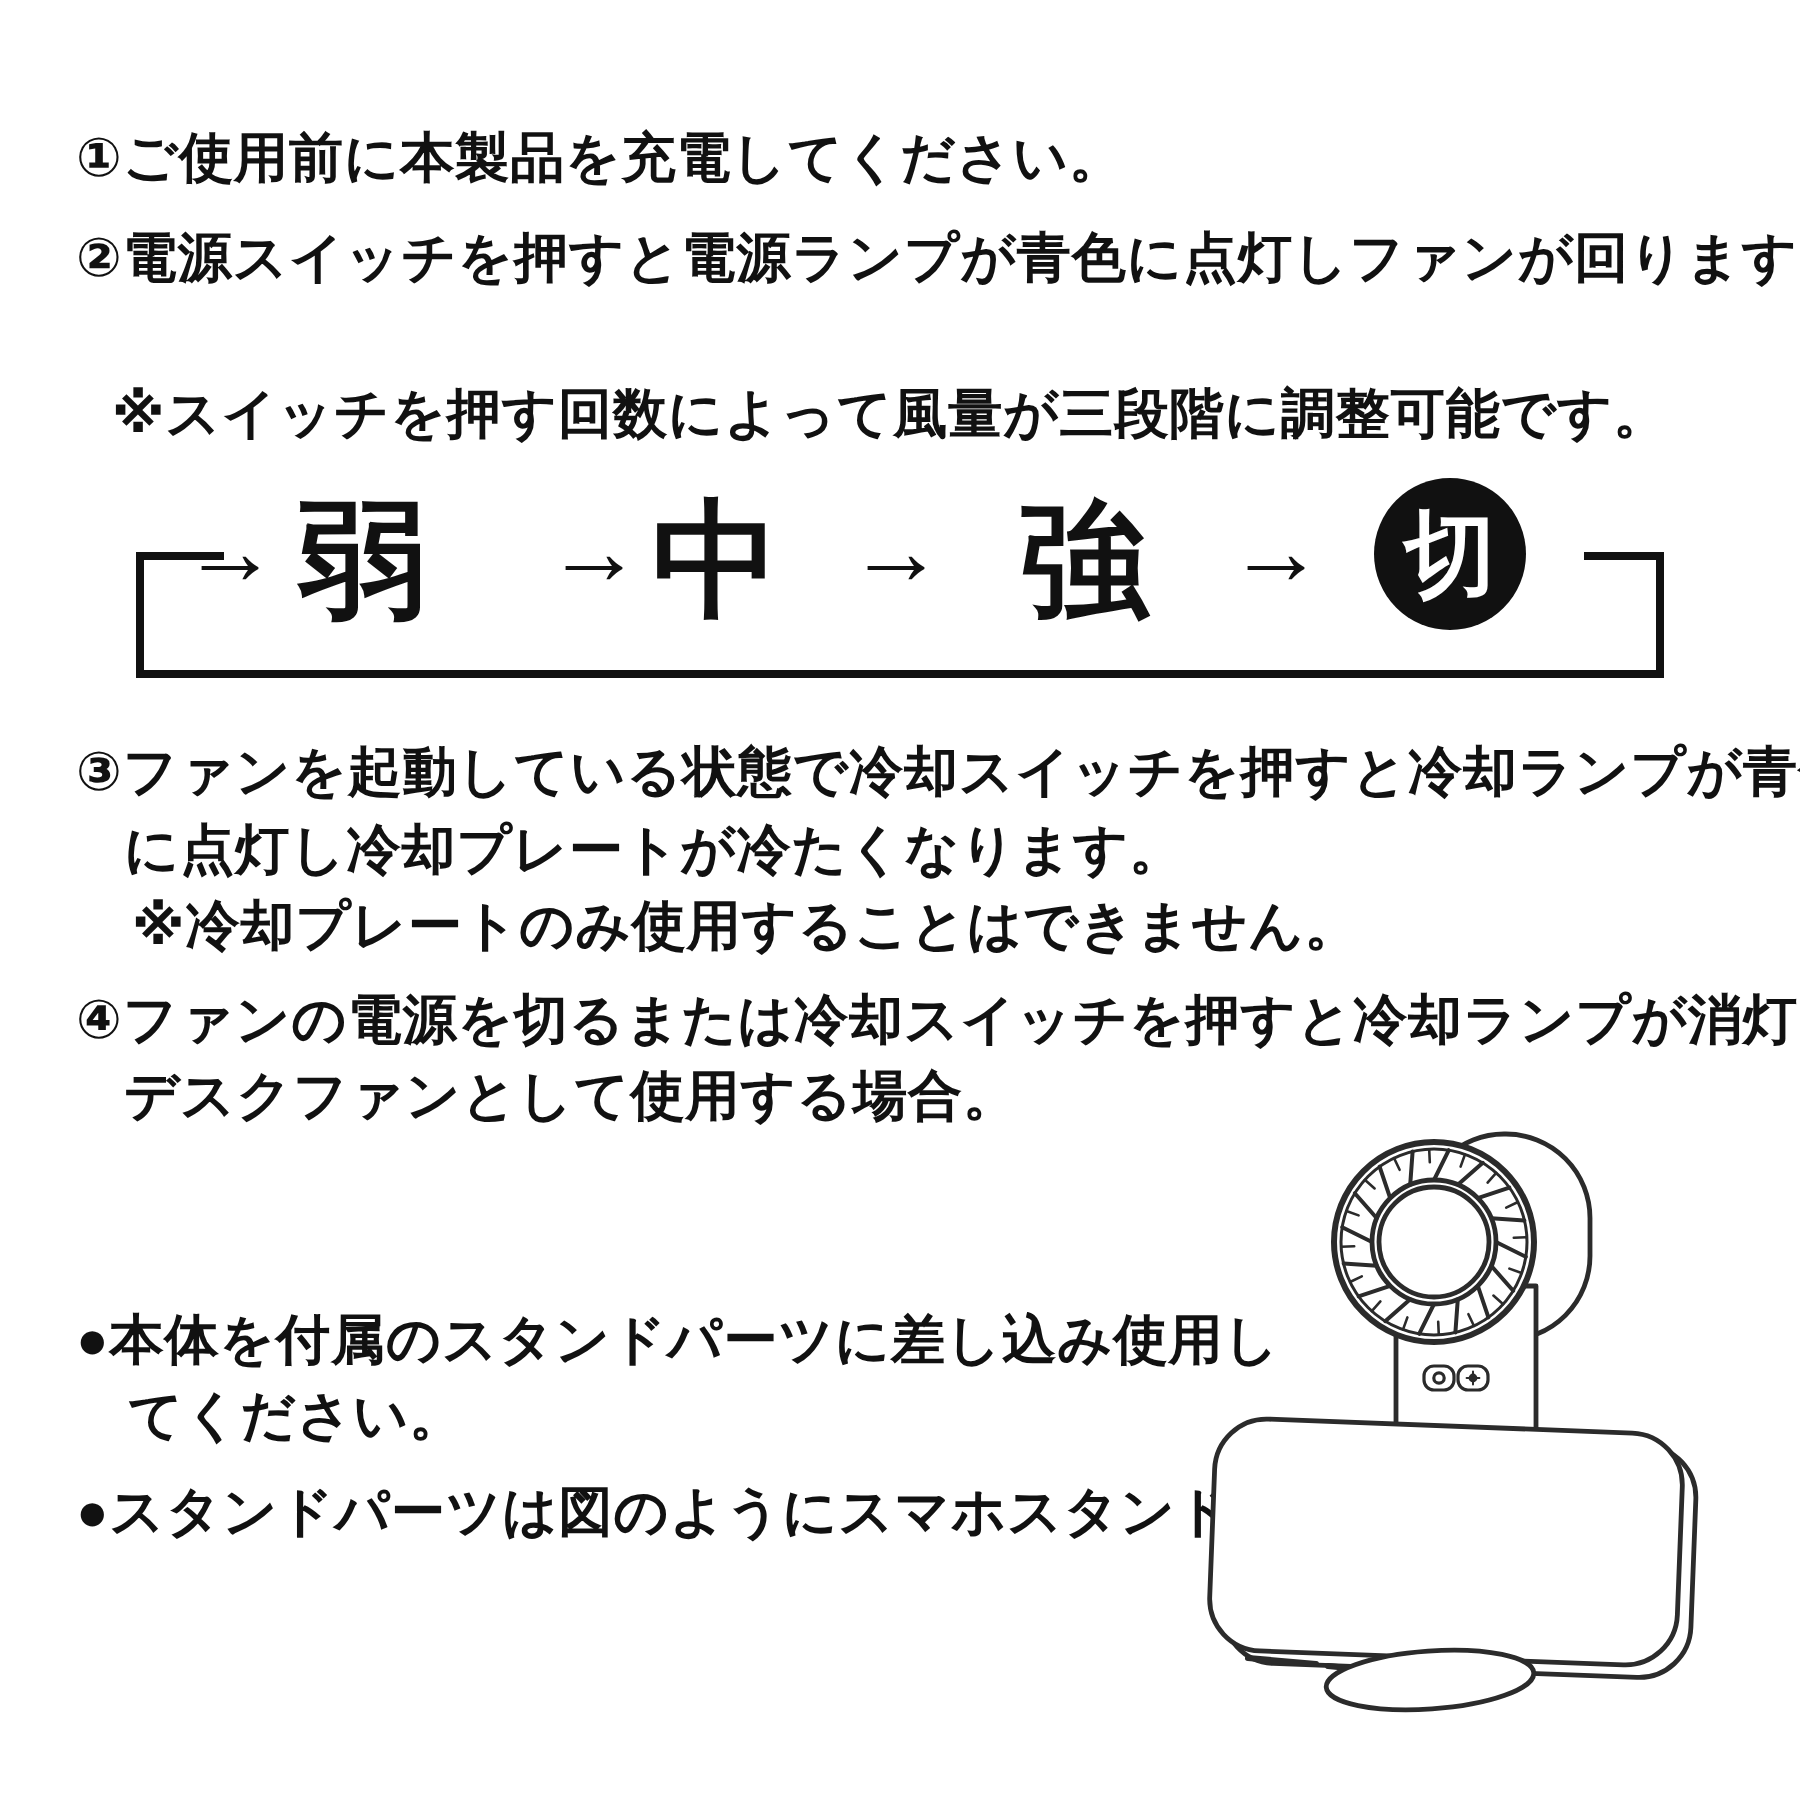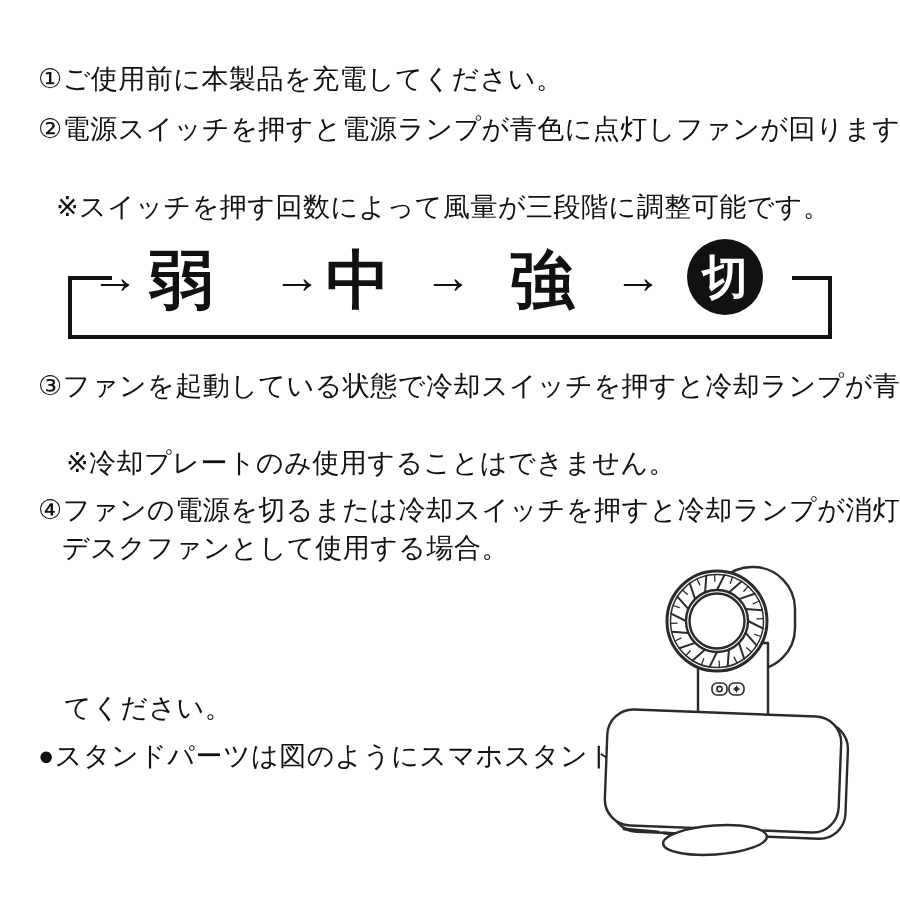--- a/index.html
+++ b/index.html
@@ -2,21 +2,21 @@
 <html><head>
 <meta charset="utf-8">
 <style>
   html,body{margin:0;padding:0;background:#fff;}
   #doc{
     position:relative;width:900px;height:900px;background:var(--bg,#fff);
     overflow:hidden;color:var(--ink,#111);
     font-family:"Liberation Sans","DejaVu Sans",sans-serif;
   }
   .ln{
-    position:absolute;font-size:27px;font-weight:400;line-height:1.15;
+    position:absolute;font-size:27px;font-weight:700;line-height:1.15;
     white-space:nowrap;letter-spacing:0.5px;color:var(--ink,#111);
   }
   .ln.heading{font-weight:700;}
   
   #mode-diagram{position:absolute;left:60px;top:233px;width:790px;height:115px;}
   #mode-diagram .big{
     position:absolute;transform:translate(-50%,-50%);
     font-size:64px;font-weight:900;line-height:1;letter-spacing:0;
   }
   #mode-diagram .arrow{
@@ -51,25 +51,27 @@
     <span class="big" style="left:121px;top:47px">弱</span>
     <span class="arrow" style="left:237px;top:44px">→</span>
     <span class="big" style="left:298px;top:47px">中</span>
     <span class="arrow" style="left:388px;top:44px">→</span>
     <span class="big" style="left:482px;top:47px">強</span>
     <span class="arrow" style="left:578px;top:44px">→</span>
     <span class="badge" style="left:665px;top:44px">切</span>
   </div>
 
   <div class="ln" style="left:38px;top:371px">③ファンを起動している状態で冷却スイッチを押すと冷却ランプが青色</div>
+  <div class="ln" style="left:62px;top:410px">に点灯し冷却プレートが冷たくなります。</div>
   <div class="ln" style="left:66px;top:448px">※冷却プレートのみ使用することはできません。</div>
 
   <div class="ln" style="left:38px;top:495px">④ファンの電源を切るまたは冷却スイッチを押すと冷却ランプが消灯し</div>
   <div class="ln" style="left:62px;top:533px">デスクファンとして使用する場合。</div>
 
+  <div class="ln" style="left:38px;top:655px">●本体を付属のスタンドパーツに差し込み使用し</div>
   <div class="ln" style="left:64px;top:693px">てください。</div>
   <div class="ln" style="left:38px;top:741px">●スタンドパーツは図のようにスマホスタンドと</div>
 
   <svg id="illu" width="335" height="352" viewBox="0 0 335 352" fill="none" stroke="#2b2b2b" stroke-width="2.4" stroke-linejoin="round" stroke-linecap="round">
 
     <rect x="152" y="22" width="85" height="103" rx="42" fill="#fff"></rect>
 
     <rect x="140" y="98" width="70" height="74" fill="#fff"></rect>
 
     <g>

